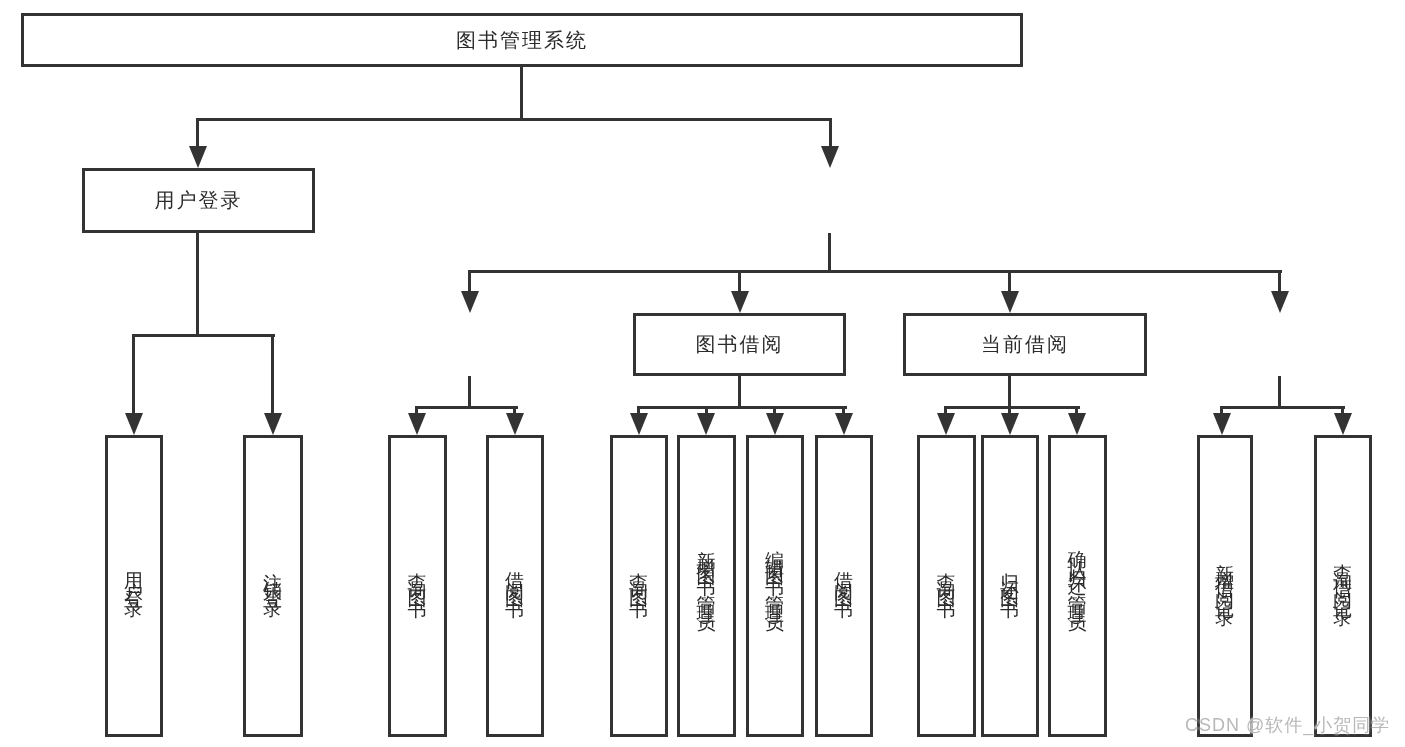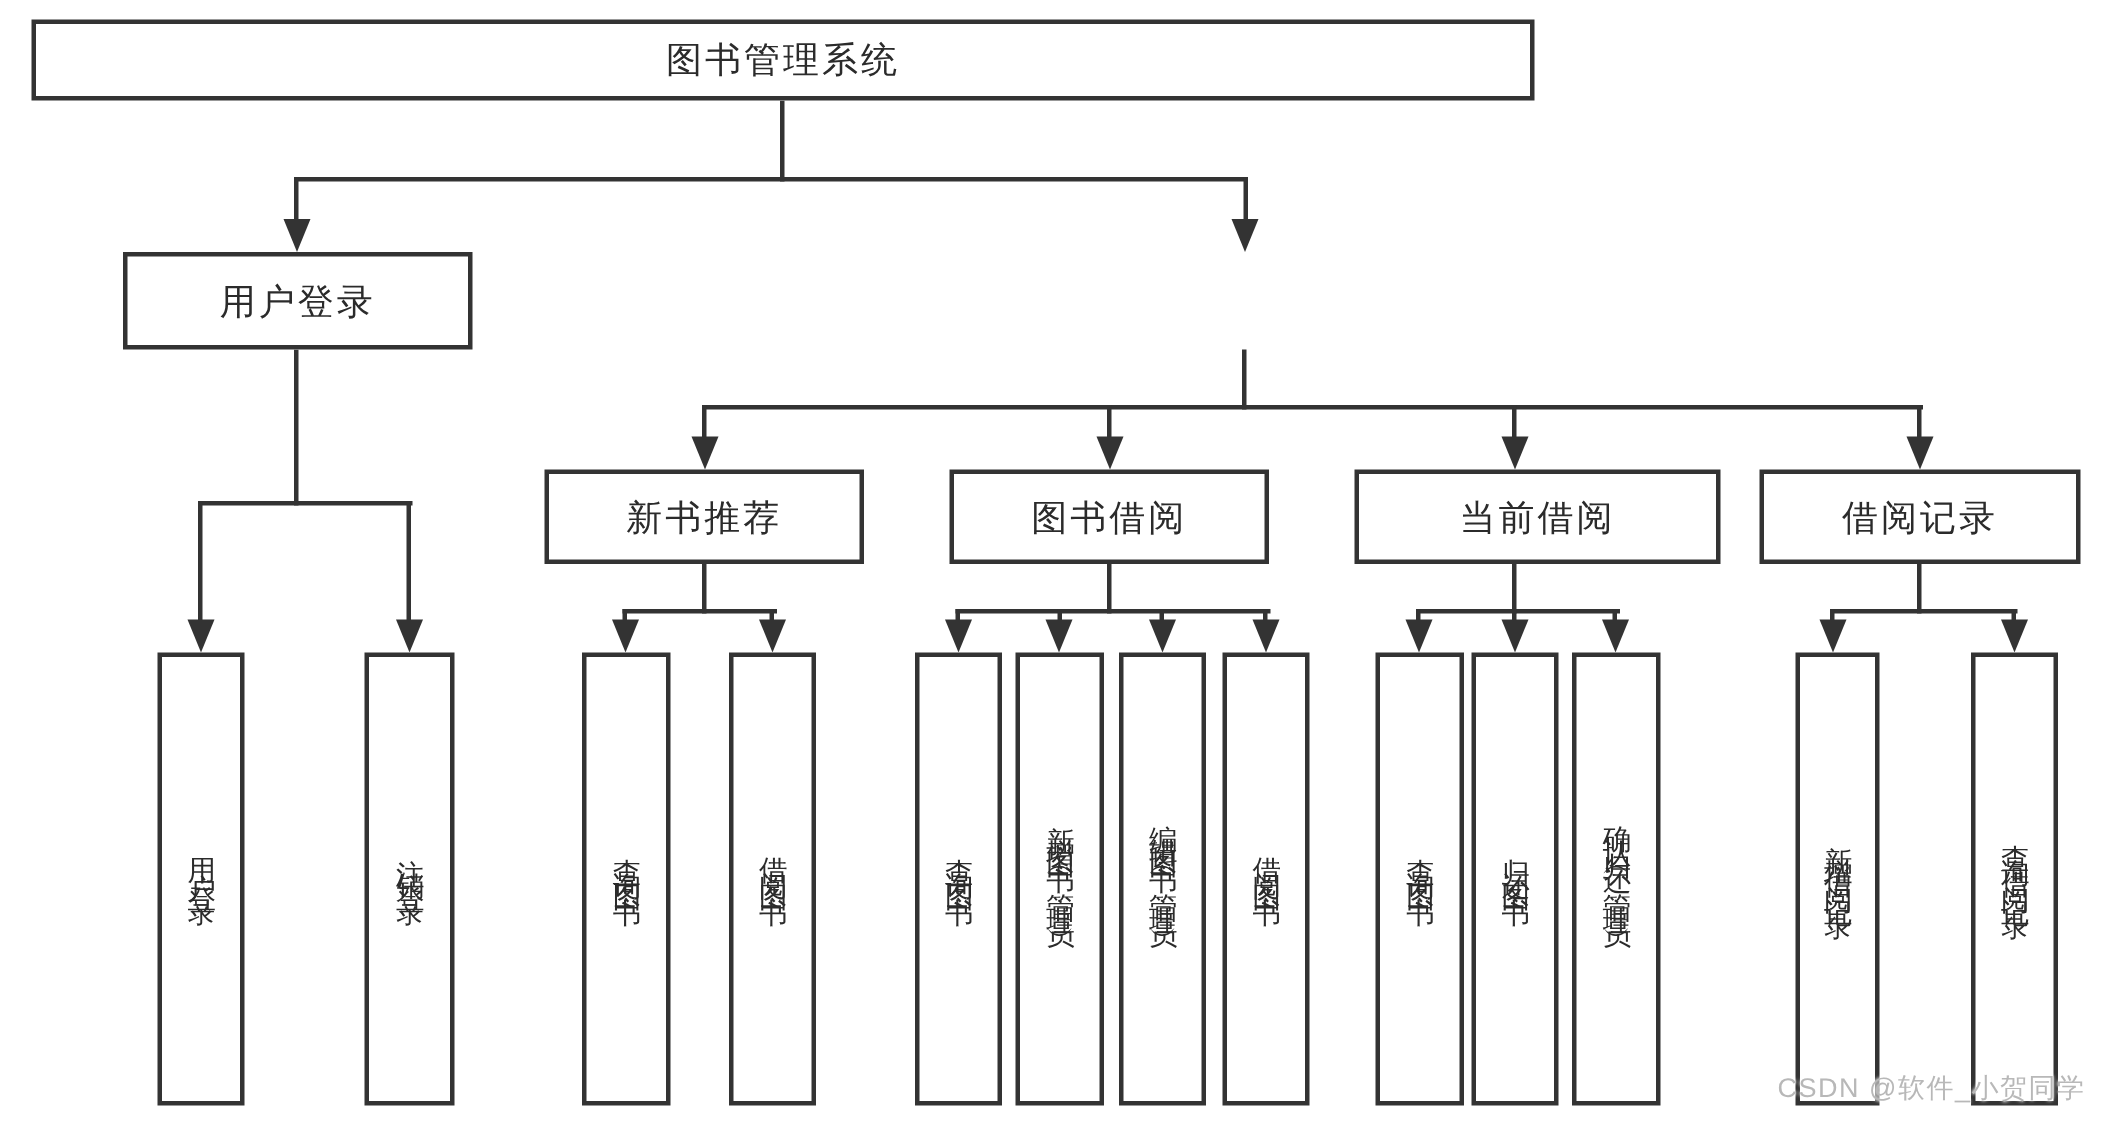--- a/index.html
+++ b/index.html
@@ -24,21 +24,21 @@
     position: absolute;
     border: 3px solid var(--line);
     background: #ffffff;
     display: flex;
     align-items: center;
     justify-content: center;
     color: var(--text);
     z-index: 2;
   }
   .hlabel {
-    font-size: 24px;
+    font-size: 20px;
     letter-spacing: 2px;
     white-space: nowrap;
   }
   .vbox { padding-bottom: 22px; }
   .vlabel {
     writing-mode: vertical-rl;
     text-orientation: mixed;
     font-size: 19px;
     letter-spacing: 9px;
     line-height: 1;
@@ -135,32 +135,26 @@
   <div class="arrow" style="left:1334px;top:413px"></div>
 
   <div class="box" style="left:21px;top:13px;width:1002px;height:54px">
     <span class="hlabel">图书管理系统</span>
   </div>
 
   <div class="box" style="left:82px;top:168px;width:233px;height:65px">
     <span class="hlabel">用户登录</span>
   </div>
 
-  <div class="box" style="left:363px;top:313px;width:213px;height:63px">
-    <span class="hlabel">新书推荐</span>
-  </div>
   <div class="box" style="left:633px;top:313px;width:213px;height:63px">
     <span class="hlabel">图书借阅</span>
   </div>
   <div class="box" style="left:903px;top:313px;width:244px;height:63px">
     <span class="hlabel">当前借阅</span>
   </div>
-  <div class="box" style="left:1173px;top:313px;width:214px;height:63px">
-    <span class="hlabel">借阅记录</span>
-  </div>
 
   <div class="box vbox" style="left:105px;top:435px;width:58px;height:302px">
     <span class="vlabel">用户登录</span>
   </div>
   <div class="box vbox" style="left:243px;top:435px;width:60px;height:302px">
     <span class="vlabel">注销登录</span>
   </div>
 
   <div class="box vbox" style="left:388px;top:435px;width:59px;height:302px">
     <span class="vlabel">查询图书</span>

